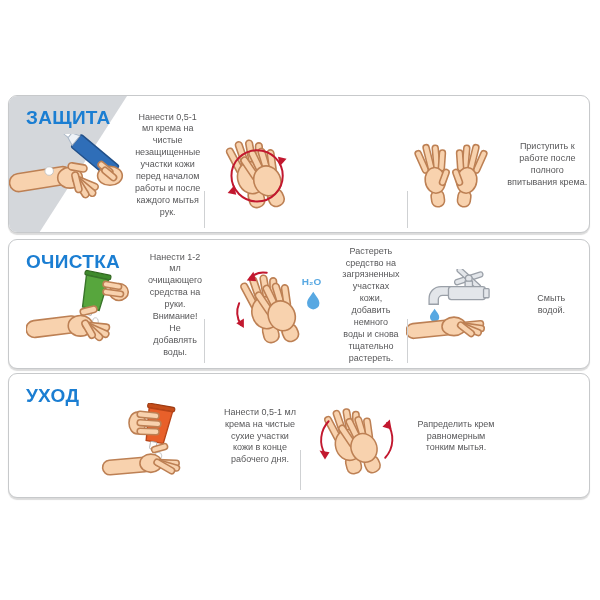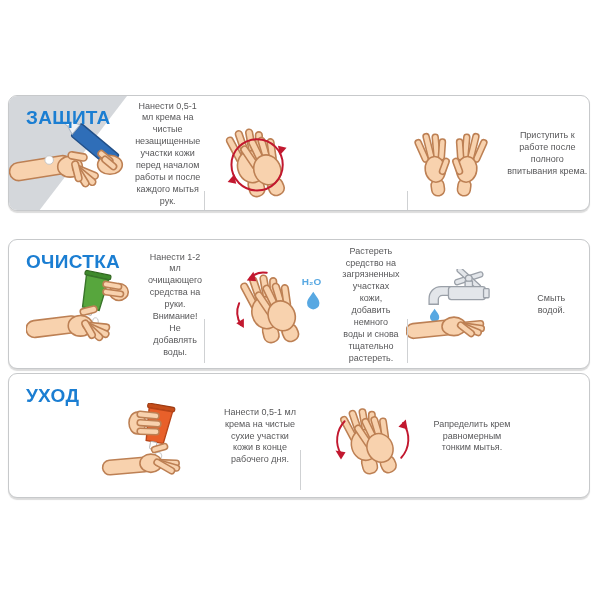--- a/index.html
+++ b/index.html
@@ -1,21 +1,21 @@
 <!DOCTYPE html>
 <html><head>
 <meta charset="utf-8">
 <style>
   html,body{margin:0;padding:0;}
   body{width:600px;height:600px;background:#ffffff;font-family:"Liberation Sans",sans-serif;}
   .stage{position:relative;width:600px;height:600px;background:#fff;overflow:hidden;}
 
   .card{position:absolute;left:8px;width:582px;background:#fff;border:1.5px solid #c7c9cb;
         border-radius:9px;box-shadow:0 1.5px 1px rgba(0,0,0,.14);overflow:hidden;box-sizing:border-box;}
-  .card1{top:95px;height:116px;}
+  .card1{top:95px;height:138px;}
   .card2{top:239px;height:130px;}
   .card3{top:373px;height:125px;}
 
   .corner{position:absolute;top:0;left:0;width:118px;height:100%;background:#d4d7db;
           clip-path:polygon(0 0,100% 0,26% 100%,0 100%);z-index:0;}
   .title{position:absolute;top:11px;left:17px;font-size:19px;font-weight:bold;color:#1b7ed2;
          letter-spacing:.3px;z-index:3;margin:0;}
 
   .cols{position:relative;display:flex;height:100%;z-index:1;}
   .col{flex:1 1 0;display:flex;flex-direction:row;align-items:center;min-width:0;}
@@ -223,21 +223,21 @@
 
       <div class="vdiv d1"></div>
       <div class="vdiv d2"></div>
     </div>
   </section>
 
   <section class="card card3">
     <h2 class="title">УХОД</h2>
     <div class="cols cols-2">
 
-      <figure class="col" style="margin:16px">
+      <figure class="col" style="margin:0">
         <div class="icon-box">
           <svg width="122" height="73" viewBox="0 0 130 80">
             <g transform="rotate(10 62 24)">
               <rect x="48" y="2" width="30" height="5" rx="2" fill="#c54d1a" stroke="#9c3a12" stroke-width="1.2"></rect>
               <path d="M50 7 h26 l-4 36 h-19 z" fill="#e8602a" stroke="#b84418" stroke-width="1.5"></path>
               <rect x="58" y="43" width="7" height="8" rx="1" fill="#ffffff" stroke="#b0b0b0" stroke-width="1"></rect>
             </g>
             <ellipse class="skin" cx="40" cy="22" rx="9" ry="12"></ellipse>
             <rect class="skin" x="40" y="10" width="24" height="6.5" rx="3.2" transform="rotate(6 52 13)"></rect>
             <rect class="skin" x="40" y="19" width="26" height="6.5" rx="3.2" transform="rotate(4 53 22)"></rect>

